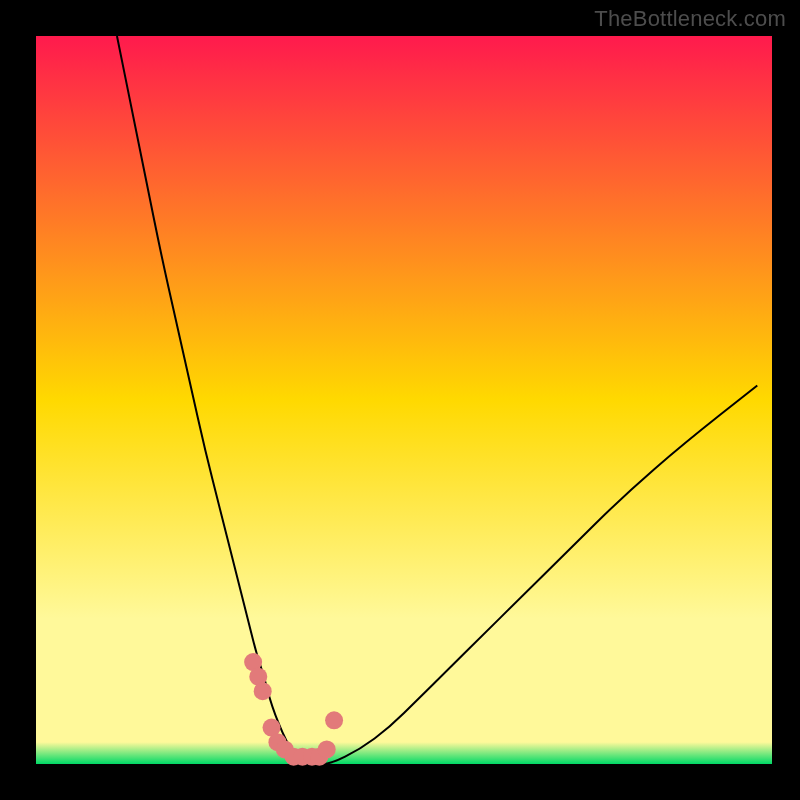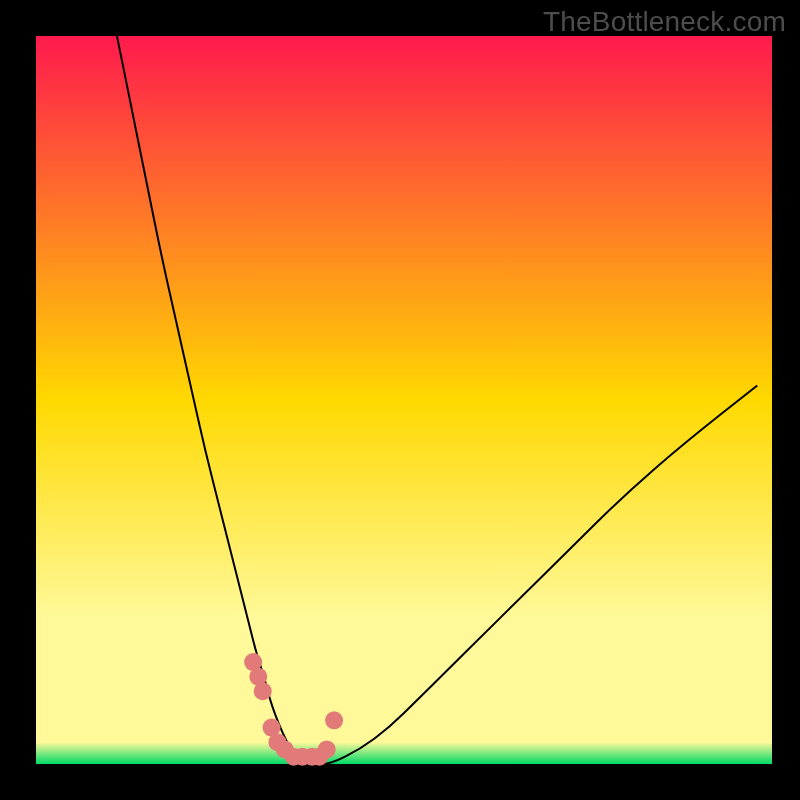--- a/index.html
+++ b/index.html
@@ -12,21 +12,21 @@
   .chart-wrap {
     position: relative;
     width: 800px;
     height: 800px;
   }
   .watermark {
     position: absolute;
     top: 6px;
     right: 14px;
     font-family: Arial, Helvetica, sans-serif;
-    font-size: 28px;
+    font-size: 22px;
     color: #4d4d4d;
     letter-spacing: 0.2px;
     pointer-events: none;
   }
   svg {
     display: block;
   }
 </style>
 </head>
 <body>

